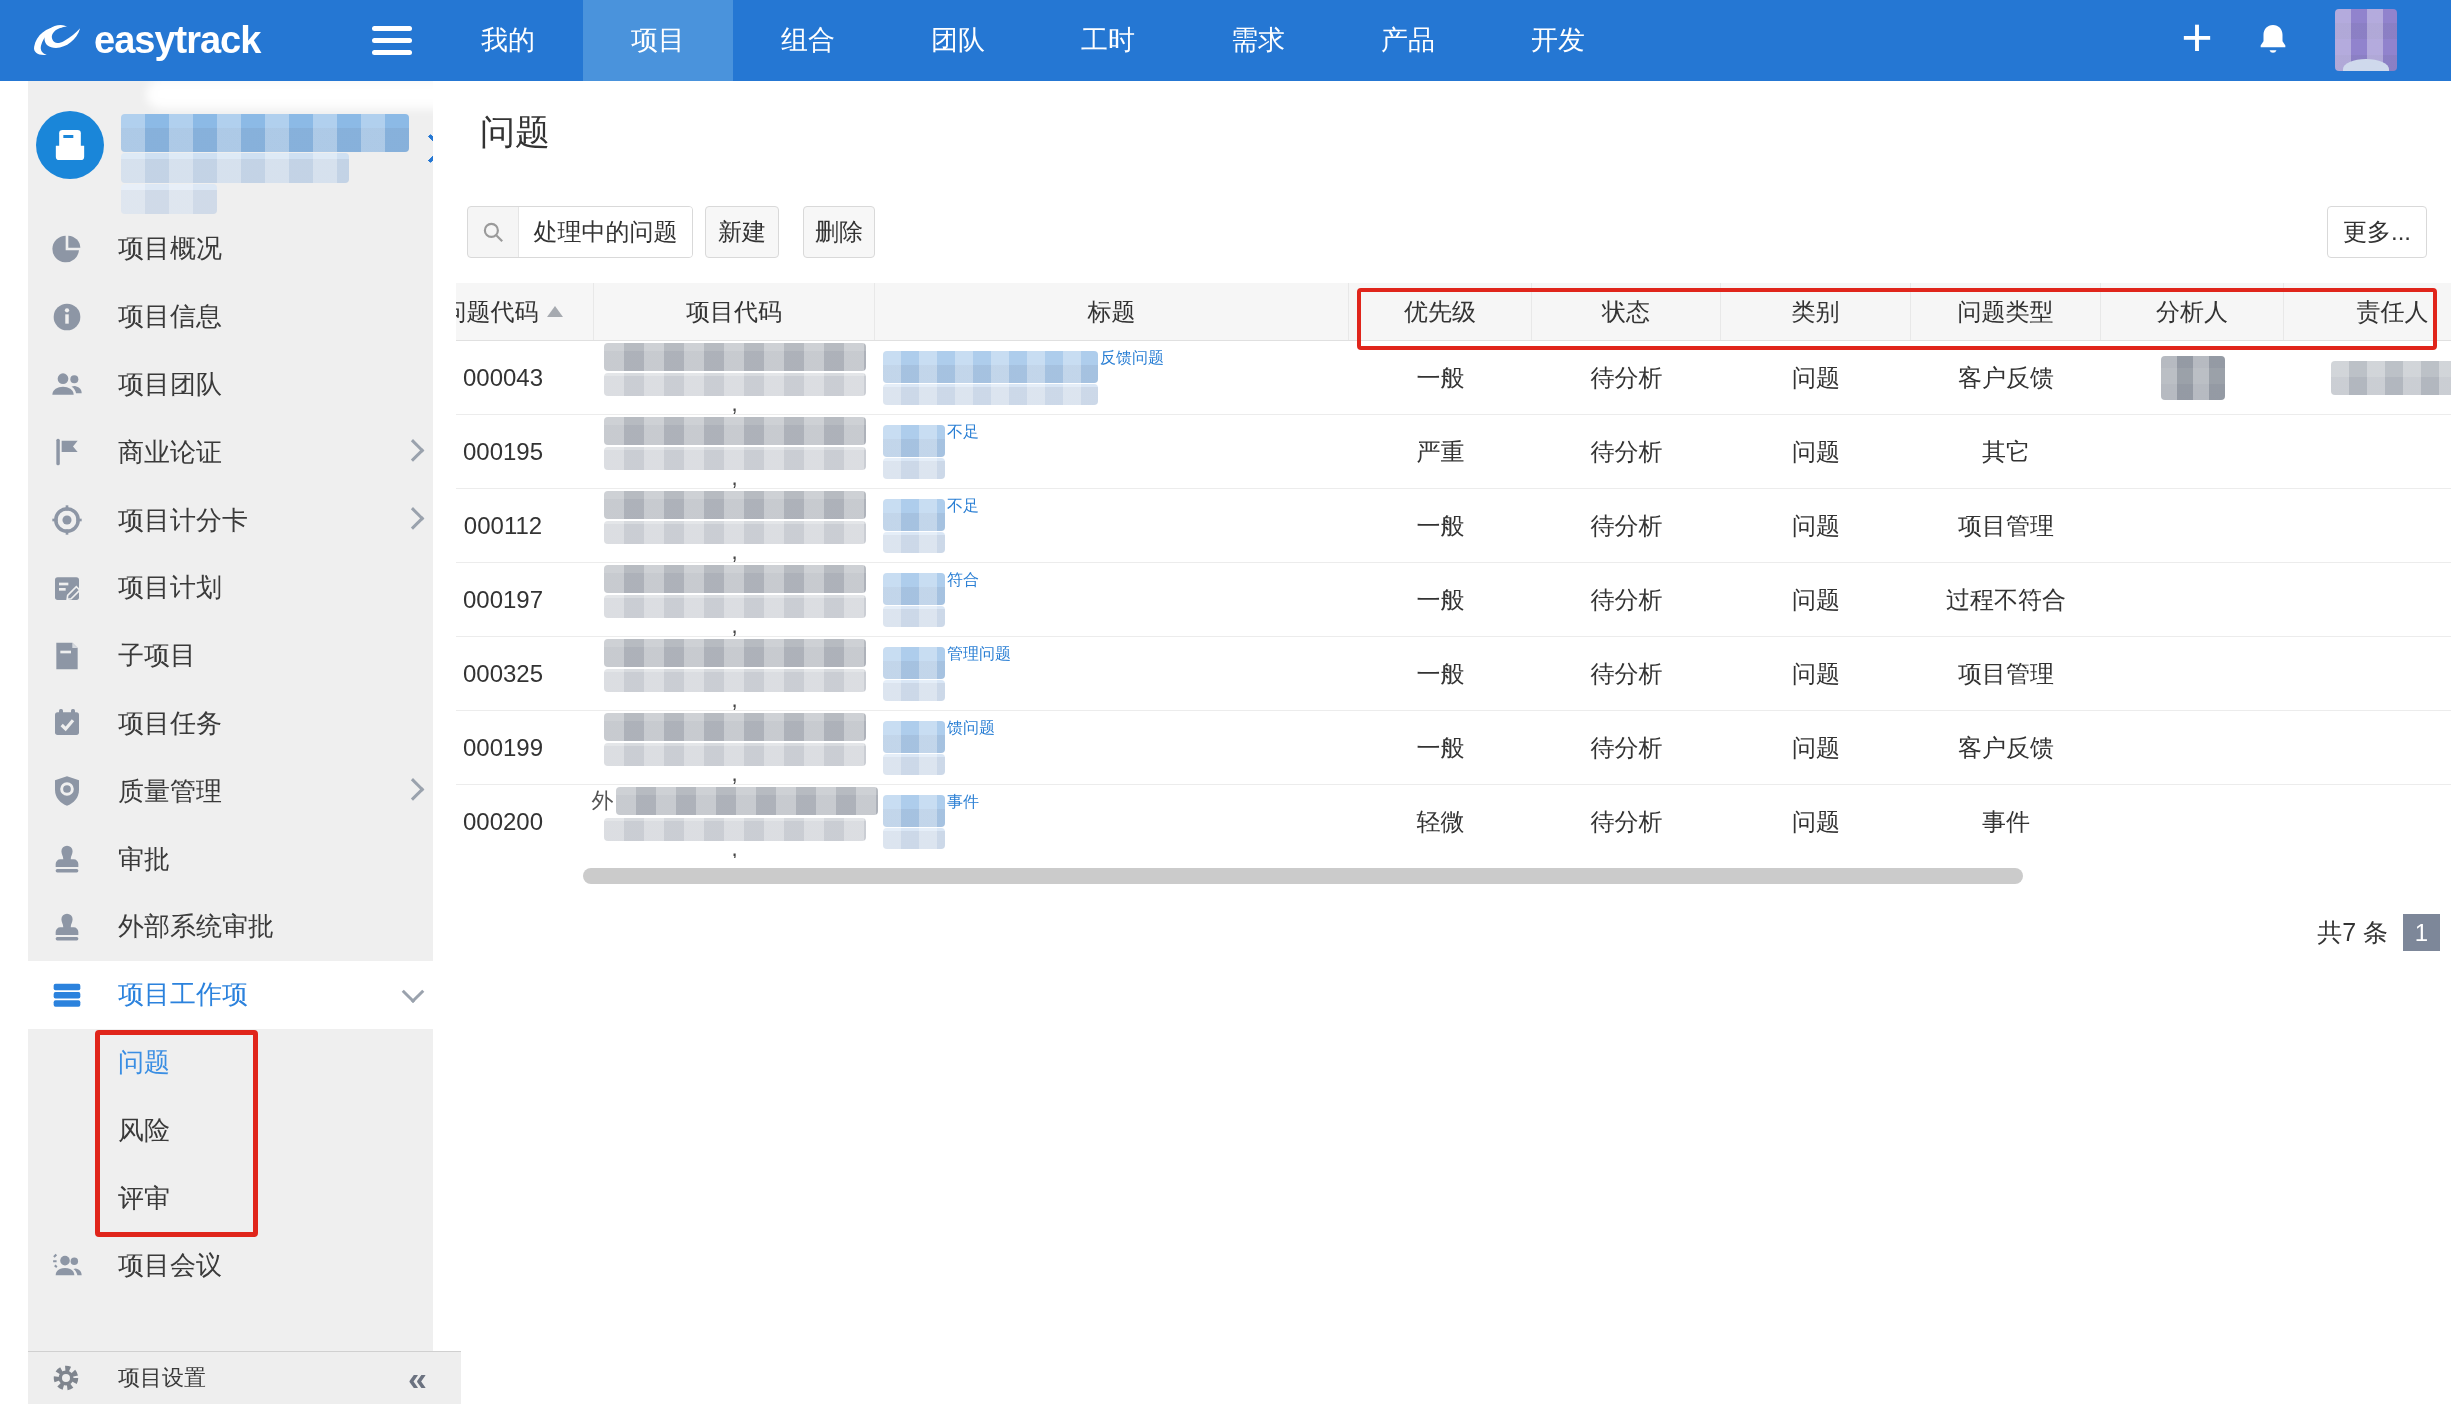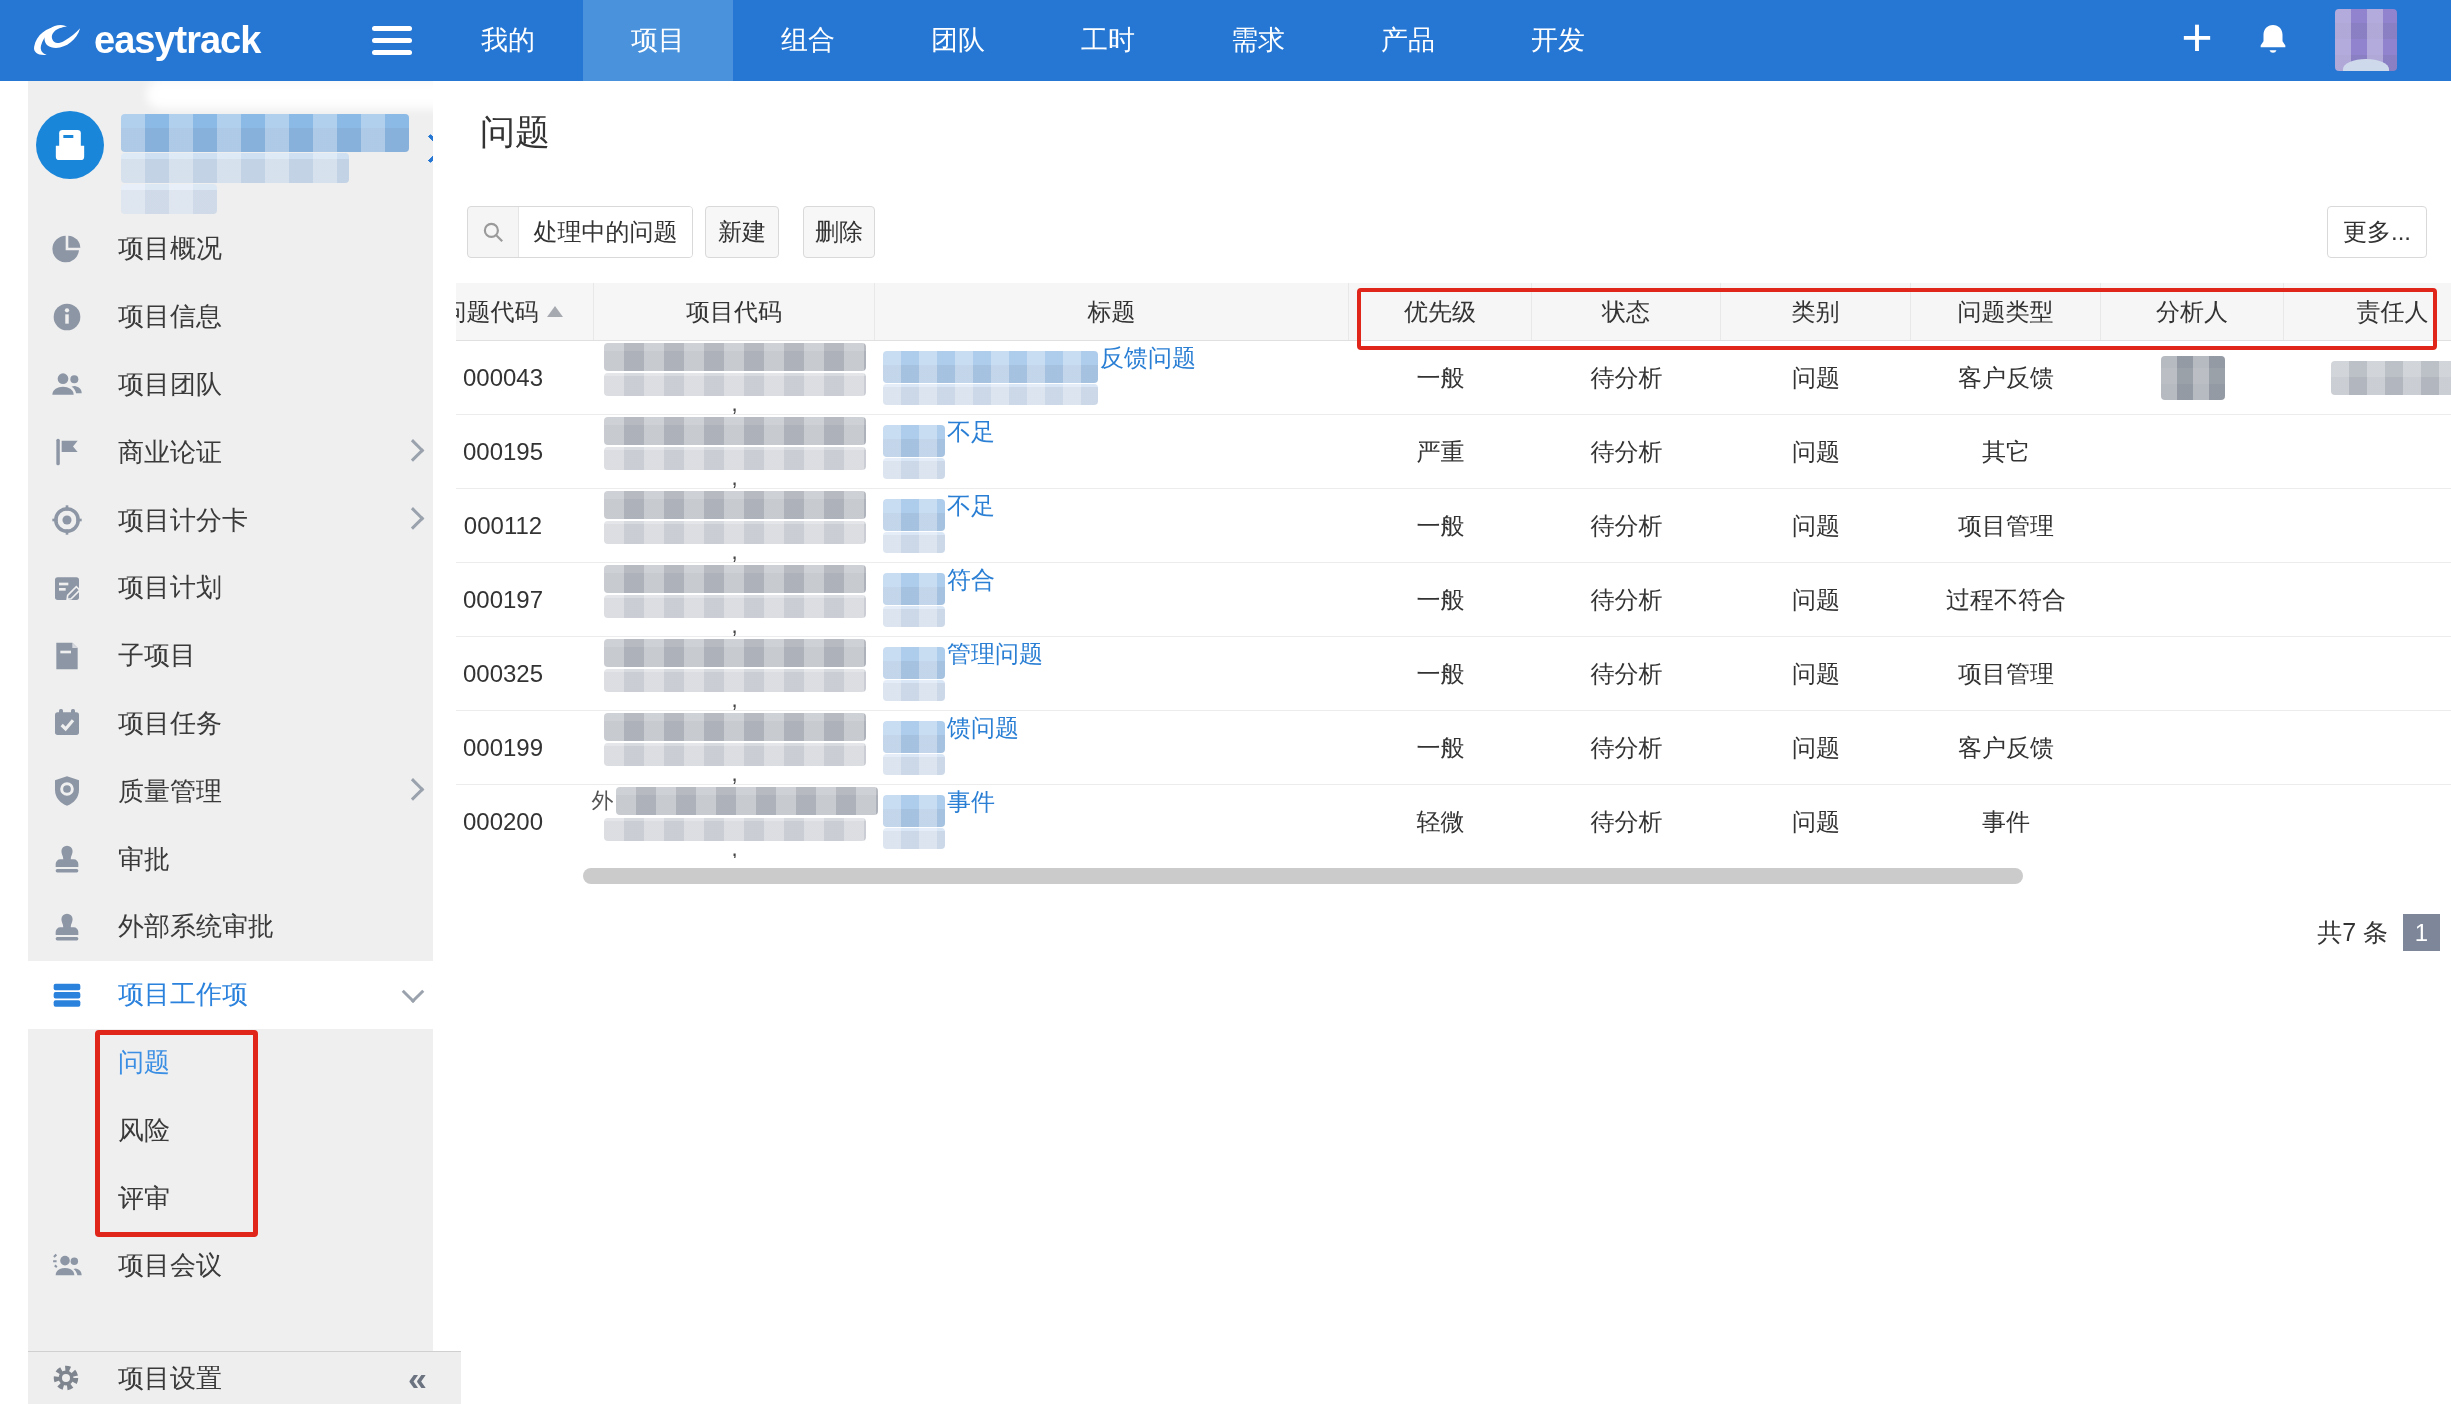--- a/index.html
+++ b/index.html
@@ -44,21 +44,21 @@
   .side-item.active .lbl{color:#2b82dd;}
   .side-item.active .ic{color:#2b82dd;}
   .side-item.active-sub .lbl{color:#3a8ee3;}
   .chev{position:absolute;right:40px;top:50%;width:13px;height:13px;border-right:3px solid #9aa2ad;border-bottom:3px solid #9aa2ad;}
   .chev.right{transform:translateY(-60%) rotate(-45deg);}
   .chev.down{transform:translateY(-70%) rotate(45deg);}
   .v-thumb{position:absolute;left:421px;top:544px;width:8px;height:430px;background:#c8c8c8;border-radius:4px;}
   .side-bottom{position:absolute;left:0;bottom:0;width:433px;height:52px;background:#eeeeee;border-top:1px solid #d0d0d0;display:flex;align-items:center;z-index:6;}
   .side-bottom .ic{position:absolute;left:23px;width:30px;height:30px;color:#7f858e;}
   .side-bottom .ic svg{width:100%;height:100%;fill:currentColor;}
-  .side-bottom .lbl{margin-left:90px;font-size:26px;color:#3a3a3a;}
+  .side-bottom .lbl{margin-left:90px;font-size:22px;color:#3a3a3a;}
   .collapse{position:absolute;right:34px;font-size:34px;color:#6b7280;font-weight:bold;line-height:30px;}
 
   
   .main{position:absolute;left:433px;top:81px;width:2018px;height:1323px;background:#fff;}
   .page-title{position:absolute;left:47px;top:28px;font-size:35px;color:#333;}
   .search-group{position:absolute;left:34px;top:125px;width:226px;height:52px;border:1px solid #d9d9d9;border-radius:4px;background:#f5f5f5;display:flex;box-sizing:border-box;overflow:hidden;}
   .search-btn{width:50px;display:flex;align-items:center;justify-content:center;cursor:pointer;}
   .search-val{flex:1;background:#fff;border-left:1px solid #e5e5e5;display:flex;align-items:center;justify-content:center;font-size:24px;color:#333;cursor:pointer;white-space:nowrap;}
   .btn{position:absolute;top:125px;height:52px;border:1px solid #d9d9d9;border-radius:4px;background:#f7f7f7;font-size:24px;color:#333;display:flex;align-items:center;justify-content:center;box-sizing:border-box;cursor:pointer;}
   #btn-new{left:272px;width:74px;}
@@ -77,21 +77,21 @@
   .code-prefix{font-size:22px;color:#555;}
   .code-strip1{width:262px;height:28px;--mc:#b7bbc1;--t:20px;}
   .code-strip2{width:262px;height:23px;--mc:#d7dade;--t:20px;}
   .comma{height:15px;line-height:12px;font-size:22px;color:#444;}
   .c-title{justify-content:flex-start;padding-left:8px;}
   .tblur{display:flex;flex-direction:column;}
   .strip-t{height:32px;--mc:#aecdec;--t:18px;}
   .strip-b{height:21px;--mc:#d9e6f5;--t:18px;margin-top:1px;}
   .tblur.long .strip-t,.tblur.long .strip-b{width:215px;}
   .tblur.short .strip-t,.tblur.short .strip-b{width:62px;}
-  .link{font-size:24px;color:#2a7fd4;line-height:34px;align-self:flex-start;margin-left:2px;white-space:nowrap;}
+  .link{font-size:16px;color:#2a7fd4;line-height:34px;align-self:flex-start;margin-left:2px;white-space:nowrap;}
   .an-blur{width:64px;height:44px;--mc:#9ba1a9;--t:16px;}
   .ow-blur{width:124px;height:34px;--mc:#bcc1c7;--t:18px;}
 
   .h-thumb{position:absolute;left:150px;top:787px;width:1440px;height:16px;background:#cbcbcb;border-radius:8px;cursor:pointer;}
   .pg-total{position:absolute;left:1835px;top:833px;width:120px;height:37px;line-height:37px;font-size:25px;color:#333;text-align:right;white-space:nowrap;}
   .pg-box{position:absolute;left:1970px;top:833px;width:37px;height:37px;background:#7d8799;color:#fff;font-size:24px;display:flex;align-items:center;justify-content:center;cursor:pointer;}
 
   .red-box{position:absolute;border:5px solid #e0251b;border-radius:4px;box-sizing:border-box;z-index:15;pointer-events:none;}
   #red-side{left:67px;top:949px;width:163px;height:207px;}
   #red-head{left:924px;top:207px;width:1080px;height:62px;border-width:4px;}

